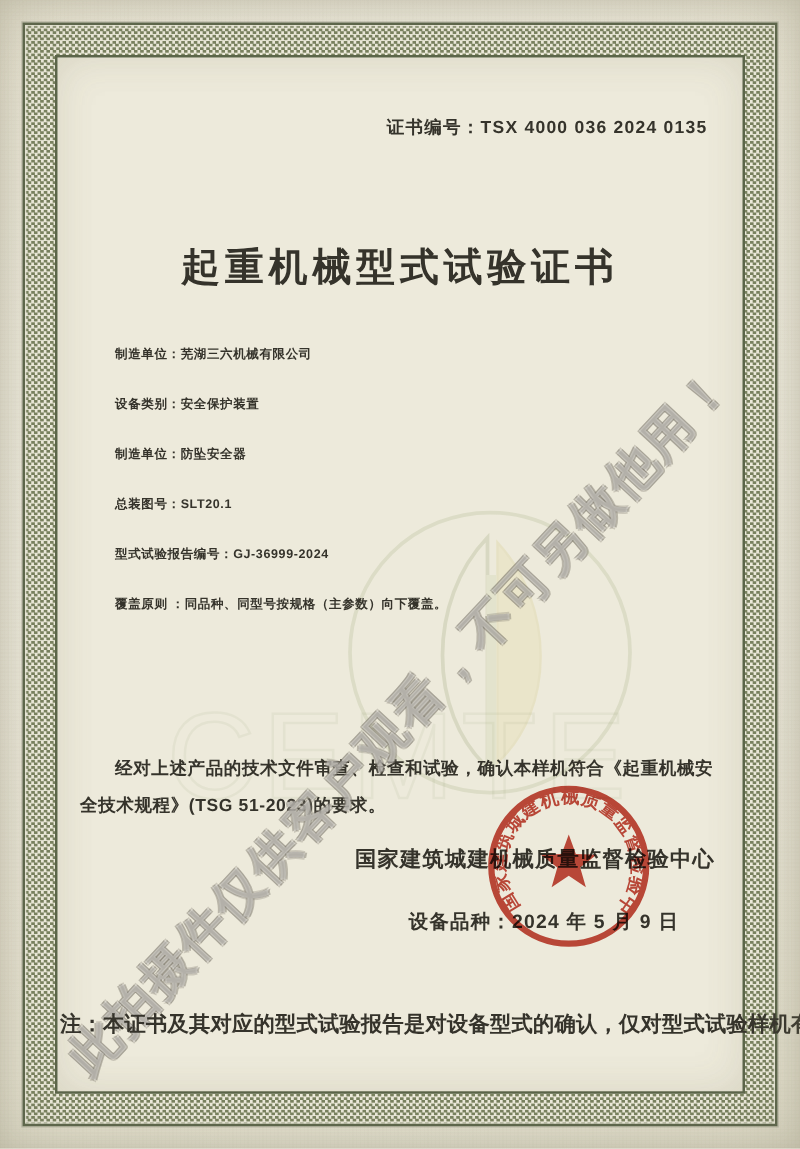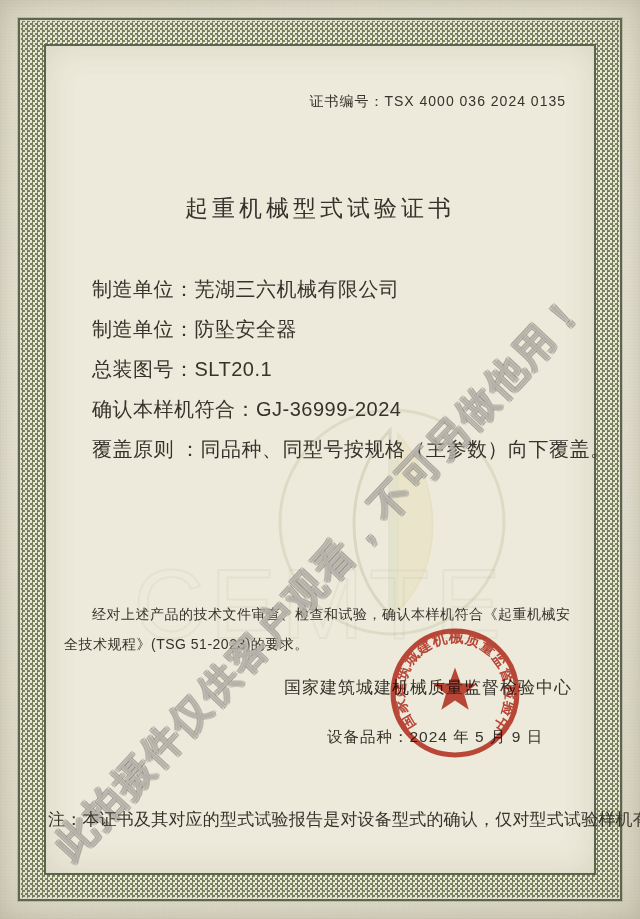--- a/index.html
+++ b/index.html
@@ -32,33 +32,33 @@
     border:2px solid #5b654a;
     box-shadow: inset 0 0 0 1px rgba(240,238,223,.9), 0 0 0 1px rgba(91,101,74,.25);
   }
   .frame-inner {
     position:absolute; inset:44px;
     background:#edeadb;
     border:2px solid #5b654a;
     box-shadow: inset 0 0 30px rgba(150,140,110,.15);
   }
 
-  .ink { color:#35332b; font-weight:normal; }
+  .ink { color:#35332b; font-weight:bold; }
 
   .cert-no {
     position:absolute; top:93px; right:74px;
     font-size:14px; letter-spacing:1px; white-space:nowrap;
   }
   .title {
     position:absolute; top:193px; left:0; width:100%;
-    text-align:center; font-size:23px; letter-spacing:4px;
+    text-align:center; font-size:31px; letter-spacing:4px;
   }
 
   .fields { position:absolute; top:276px; left:92px; right:48px; }
-  .field-row { height:40px; font-size:20px; letter-spacing:.5px; white-space:nowrap; }
+  .field-row { height:40px; font-size:10px; letter-spacing:.5px; white-space:nowrap; }
 
   .statement {
     position:absolute; top:599px; left:64px; right:58px;
     font-size:14px; line-height:30px; text-indent:2em; letter-spacing:.5px;
   }
   .issuer {
     position:absolute; top:676px; right:68px;
     font-size:17px; letter-spacing:1px; white-space:nowrap;
   }
   .date-line {
@@ -114,27 +114,30 @@
     <span>证书编号：</span><span>TSX 4000 036 2024 0135</span>
   </div>
 
   <div class="title ink">起重机械型式试验证书</div>
 
   <div class="fields">
     <div class="field-row ink">
       <span>制造单位：</span><span>芜湖三六机械有限公司</span>
     </div>
     <div class="field-row ink">
+      <span>设备类别：</span><span>安全保护装置</span>
+    </div>
+    <div class="field-row ink">
       <span>制造单位：</span><span>防坠安全器</span>
     </div>
     <div class="field-row ink">
       <span>总装图号：</span><span>SLT20.1</span>
     </div>
     <div class="field-row ink">
-      <span>确认本样机符合：</span><span>GJ-36999-2024</span>
+      <span>型式试验报告编号：</span><span>GJ-36999-2024</span>
     </div>
     <div class="field-row ink">
       <span>覆盖原则 ：</span><span>同品种、同型号按规格（主参数）向下覆盖。</span>
     </div>
   </div>
 
   <div class="statement ink">经对上述产品的技术文件审查、检查和试验，确认本样机符合《起重机械安全技术规程》(TSG 51-2023)的要求。</div>
 
   <div class="issuer ink">国家建筑城建机械质量监督检验中心</div>
 

